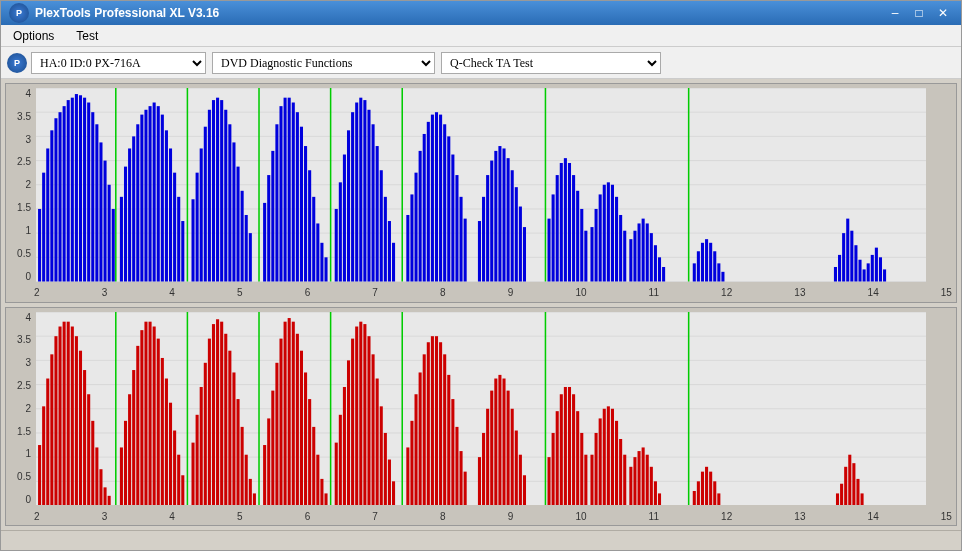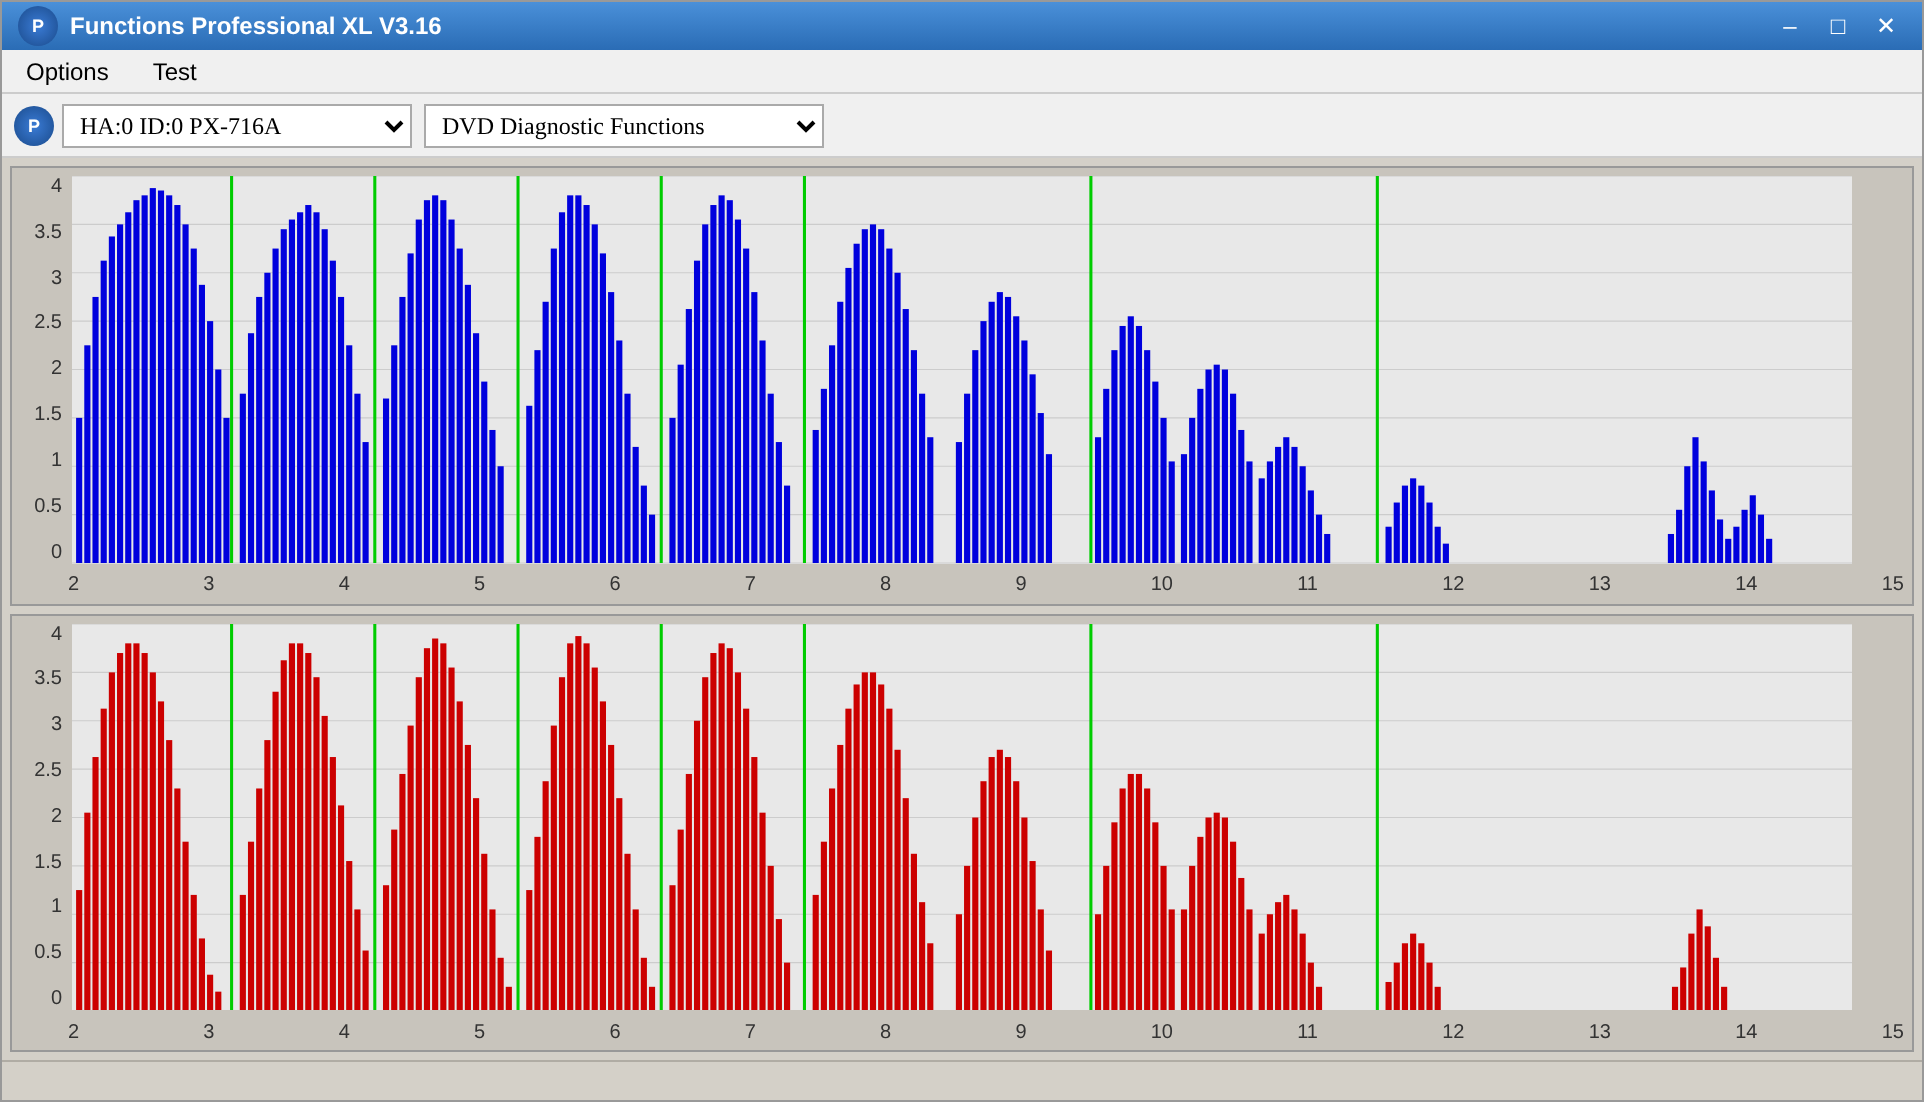--- a/index.html
+++ b/index.html
@@ -92,21 +92,21 @@
     }
     select {
       height: 22px;
       font-size: 12px;
       border: 1px solid #aaa;
       background: white;
       padding: 0 4px;
       font-family: Liberation Serif, serif;
     }
     .drive-select { width: 175px; }
-    .func-select { width: 200px; }
+    .func-select { width: 223px; }
     .test-select { width: 220px; }
 
     
     #main {
       background: #d4d0c8;
       height: calc(551px - 24px - 22px - 32px - 22px);
       display: flex;
       flex-direction: column;
       padding: 4px;
       gap: 4px;
@@ -203,21 +203,21 @@
       margin-left: 30px;
     }
     .ta-label { font-size: 12px; color: #333; }
   </style>
 </head>
 <body>
 
 <div id="title-bar">
   <div id="title-bar-left">
     <div class="drive-icon">P</div>
-    <span>Functions Professional XL V3.16</span>
+    <span>PlexTools Professional XL V3.16</span>
   </div>
   <div id="title-bar-controls">
     <button class="title-btn">–</button>
     <button class="title-btn">□</button>
     <button class="title-btn" id="close-btn">✕</button>
   </div>
 </div>
 
 <div id="menu-bar">
   <span class="menu-item">Options</span>
@@ -226,20 +226,23 @@
 
 <div id="toolbar">
   <div class="toolbar-drive">
     <div class="drive-icon">P</div>
     <select class="drive-select">
       <option>HA:0 ID:0  PX-716A</option>
     </select>
   </div>
   <select class="func-select">
     <option>DVD Diagnostic Functions</option>
+  </select>
+  <select class="test-select">
+    <option>Q-Check TA Test</option>
   </select>
 </div>
 
 <div id="main">
 
   <div class="chart-container" style="position:relative;">
 
     <div class="y-axis">
       <span>4</span>
       <span>3.5</span>

